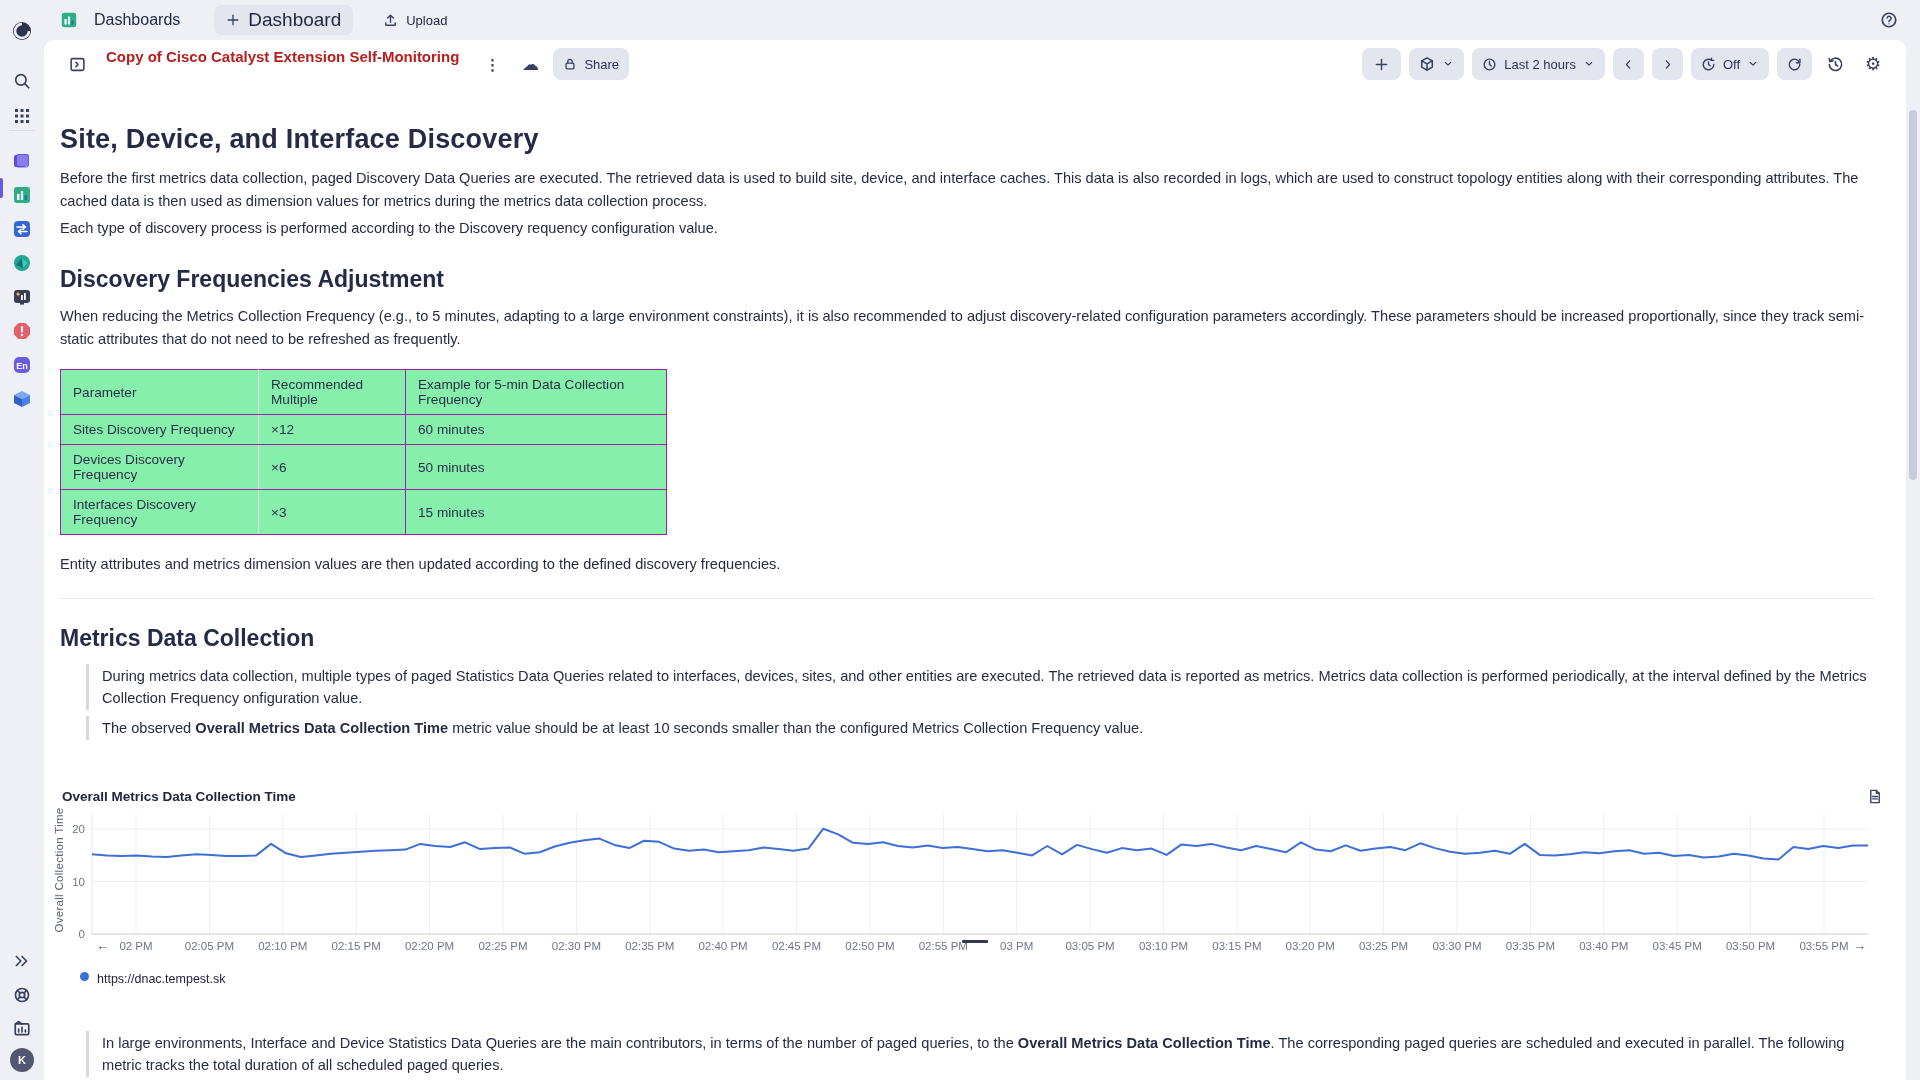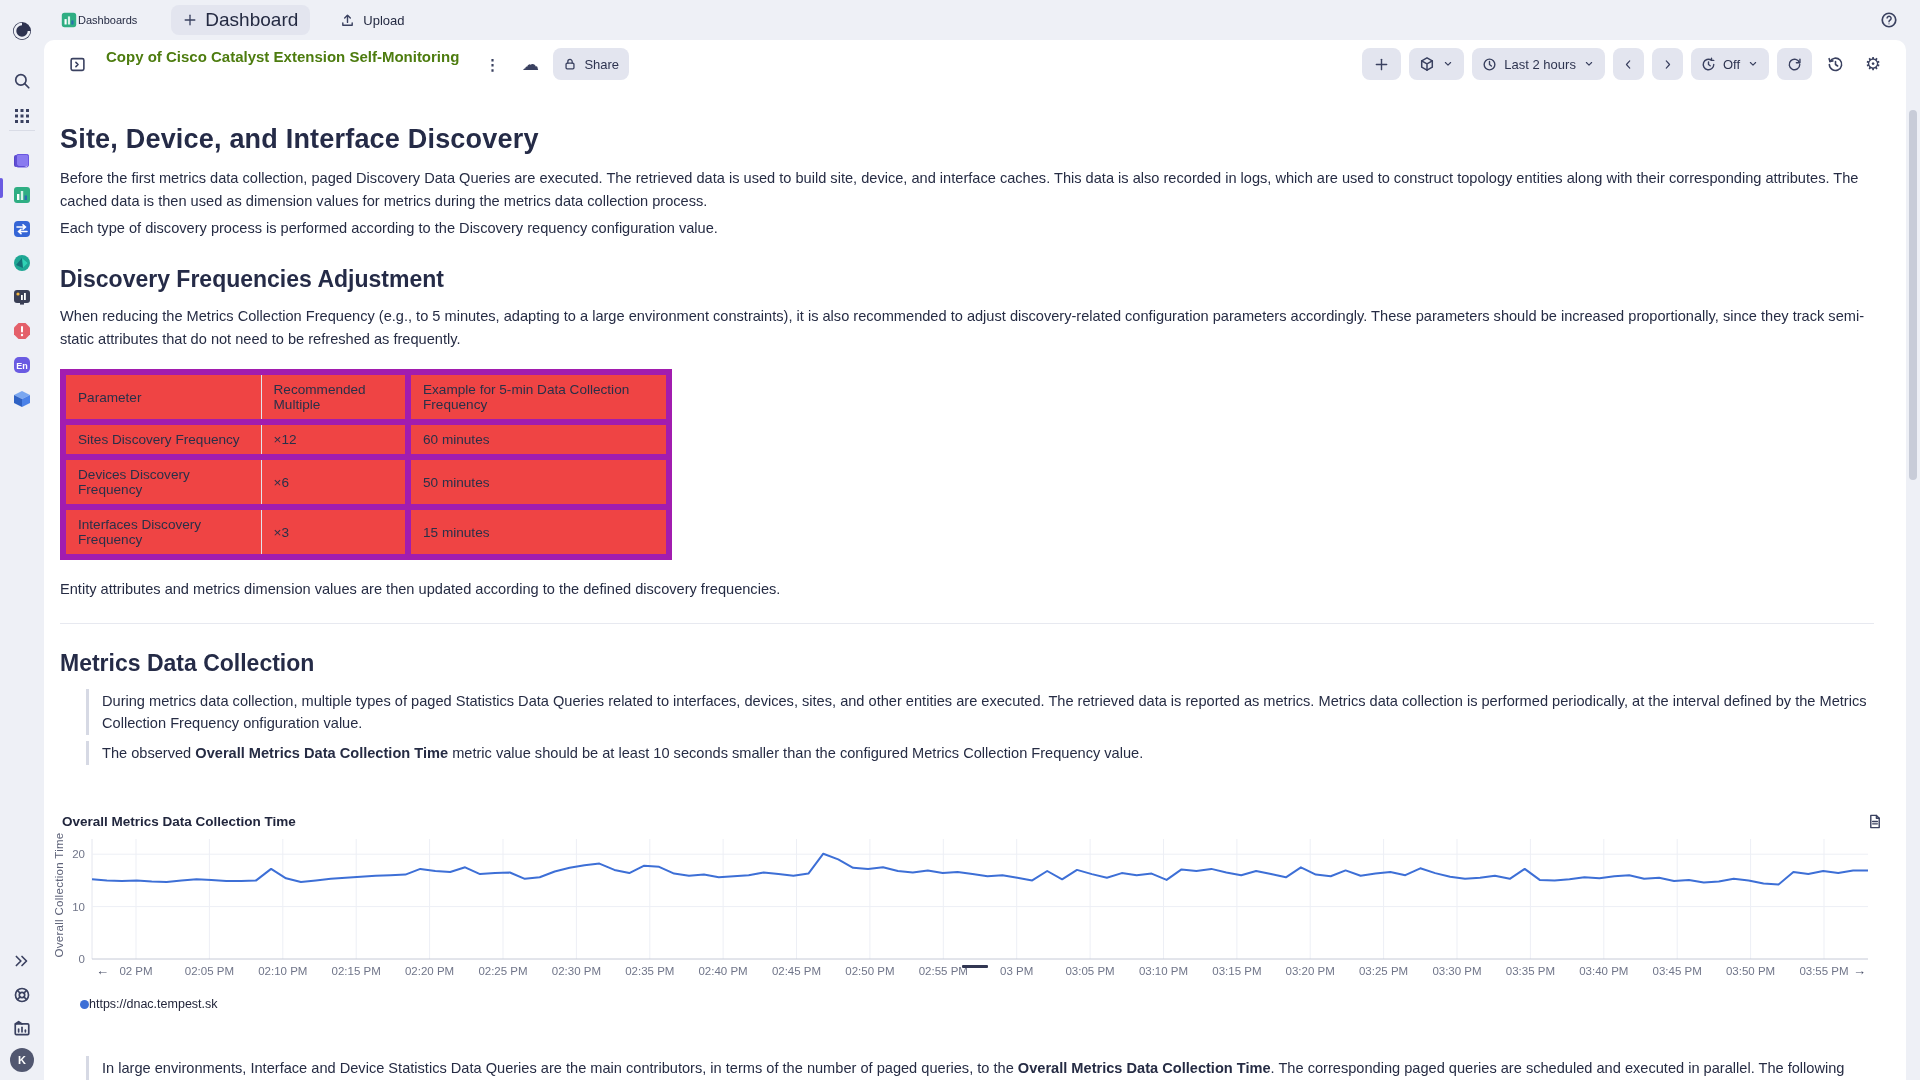--- a/index.html
+++ b/index.html
@@ -7,69 +7,69 @@
     --muted:#707589; --pill:#e3e5ef; --border:#e2e4ee; --blue:#3d6fd6; --dark:#343b55;
   }
   *{box-sizing:border-box;margin:0;padding:0}
   html,body{width:1920px;height:1080px;overflow:hidden;background:var(--chrome-bg);
     font-family:"Liberation Sans",sans-serif;color:var(--ink)}
   svg{display:block}
   .icon{stroke:#3a4160;fill:none;stroke-width:1.5;stroke-linecap:round;stroke-linejoin:round}
   .glyph{color:#3a4160;font-size:15px;line-height:1}
   
   .topbar{position:absolute;left:44px;top:0;width:1876px;height:40px;display:flex;align-items:center;gap:10px;padding:0 16px}
-  .crumb{display:flex;align-items:center;gap:0;font-size:11px;font-weight:500;color:#242a42}
+  .crumb{display:flex;align-items:center;gap:16px;font-size:16px;font-weight:500;color:#242a42}
   .tab{display:flex;align-items:center;gap:8px;font-size:19px;font-weight:500;color:#242a42;
     background:var(--pill);border-radius:8px;height:30px;padding:0 12px;margin-left:24px;cursor:pointer}
   .upload{display:flex;align-items:flex-end;gap:8px;font-size:13px;font-weight:500;color:#242a42;margin-left:20px;cursor:pointer}
   .top-spacer{flex:1}
   
   .sidebar{position:absolute;left:0;top:0;width:44px;height:1080px;display:flex;flex-direction:column;align-items:center;padding:8px 0;background:var(--chrome-bg)}
   .sb-item{width:32px;height:34px;display:flex;align-items:flex-end;justify-content:center;position:relative;cursor:pointer;border-radius:6px}
   .sb-div{width:26px;border-top:1px solid #d9dce6;margin:6px 0}
   .sb-active-bar{position:absolute;left:-7px;top:7px;width:4px;height:20px;border-radius:2px;background:#6a5be2}
   .sb-bottom{margin-top:auto;display:flex;flex-direction:column;align-items:center}
   .avatar{width:24px;height:24px;border-radius:50%;background:#515770;color:#fff;font-size:11px;font-weight:700;
     display:flex;align-items:center;justify-content:center}
   
   .card{position:absolute;left:44px;top:40px;width:1862px;height:1040px;background:var(--card-bg);
     border-radius:10px 10px 0 0;overflow:hidden}
   .scrollbar{position:absolute;right:0;top:40px;width:14px;height:1040px;background:var(--chrome-bg)}
   .thumb{position:absolute;left:3px;top:70px;width:8px;height:370px;border-radius:4px;background:#c8ccd8}
   
   .dash-toolbar{display:flex;align-items:center;height:48px;padding:0 18px;gap:8px}
-  .dash-title{font-size:15px;font-weight:700;color:#4d7c0f;margin:0 10px 16px 6px}
+  .dash-title{font-size:15px;font-weight:700;color:#b91c1c;margin:0 10px 16px 6px}
   .tbtn{display:flex;align-items:center;justify-content:center;width:30px;height:30px;border-radius:7px;cursor:pointer}
   .pillbtn{display:flex;align-items:center;gap:7px;background:var(--pill);border-radius:8px;height:32px;padding:0 10px;
     font-size:13px;font-weight:500;color:#2e3450;cursor:pointer}
   .tb-spacer{flex:1}
   
   .doc{padding:14px 32px 0 16px}
   h1{font-size:27px;font-weight:700;color:var(--ink);letter-spacing:.2px;margin:22px 0 12px}
   h2{font-size:23px;font-weight:700;color:var(--ink);margin:26px 0 12px}
   p.body{font-size:14.6px;line-height:23px;color:#262c44;max-width:1832px}
   p.body + p.body{margin-top:4px}
   blockquote{border-left:3px solid #d6d9e4;margin:6px 0 6px 26px;padding:1px 0 1px 13px;
     font-size:14.6px;line-height:22px;color:#262c44}
   blockquote b{font-weight:700}
   table{border-collapse:collapse;margin:18px 0 4px;font-size:13.6px;color:#2a3048}
-  th,td{border:6px solid #a21caf;text-align:left;font-weight:400;padding:7px 12px;background:#ef4444}
+  th,td{border:1px solid #a21caf;text-align:left;font-weight:400;padding:7px 12px;background:#86efac}
   th{font-weight:500;color:#2a3048}
   td+td,th+th{border-left:none}
   td:first-child,th:first-child{border-right:1px solid #e1e4ec}
   col.c1{width:198px}col.c2{width:147px}col.c3{width:261px}
   hr{border:none;border-top:1px solid #e7e9f0;margin:22px 0 4px}
   
   .panel{position:relative;border:1px solid transparent;border-radius:3px;margin-left:-11px;margin-right:-21px}
   .panel-head{display:flex;align-items:center;padding:8px 12px 2px;font-size:13.5px;font-weight:700;color:#21263d}
   .panel-head .ph-spacer{flex:1}
   .chartwrap{position:relative;display:flex;align-items:stretch;padding:0 6px 4px 6px}
   .ylab{position:absolute;left:2px;top:0;bottom:28px;display:flex;align-items:center;justify-content:center;width:14px}
   .ylab span{transform:rotate(-90deg);white-space:nowrap;font-size:11.5px;color:#5d6278;letter-spacing:.3px}
-  .legend{display:flex;align-items:center;padding:10px 0 10px 30px;font-size:12.5px;color:#23263b}
+  .legend{display:flex;align-items:flex-start;gap:8px;padding:10px 0 10px 30px;font-size:12.5px;color:#23263b}
   .dot{width:9px;height:9px;border-radius:50%}
   .anno{position:absolute;height:3px;border-radius:1px;background:#323752}
 </style>
 </head>
 <body>
 
 <nav class="sidebar">
   <div class="sb-item">
     <svg width="22" height="22" viewBox="0 0 22 22">
       <circle cx="11" cy="11" r="9" fill="#2e3350"></circle>

